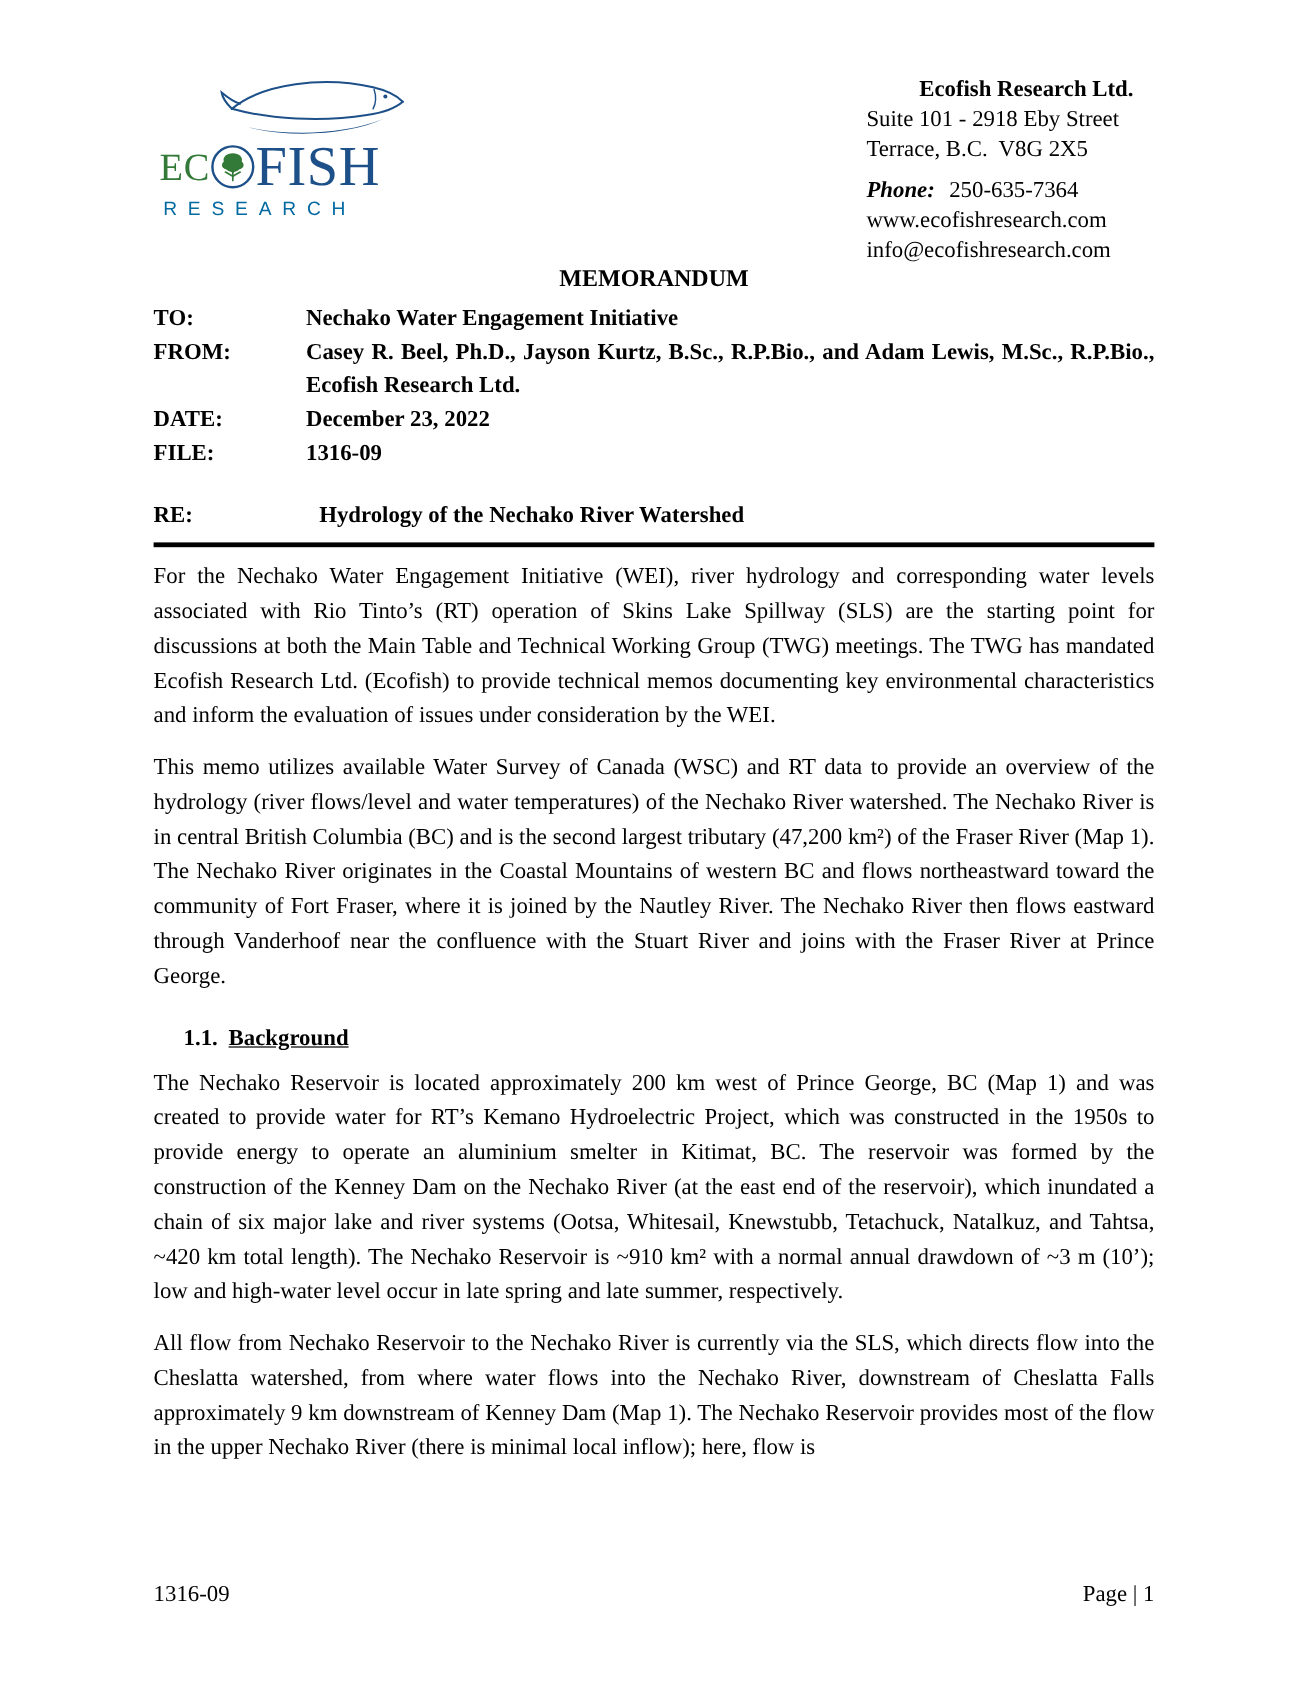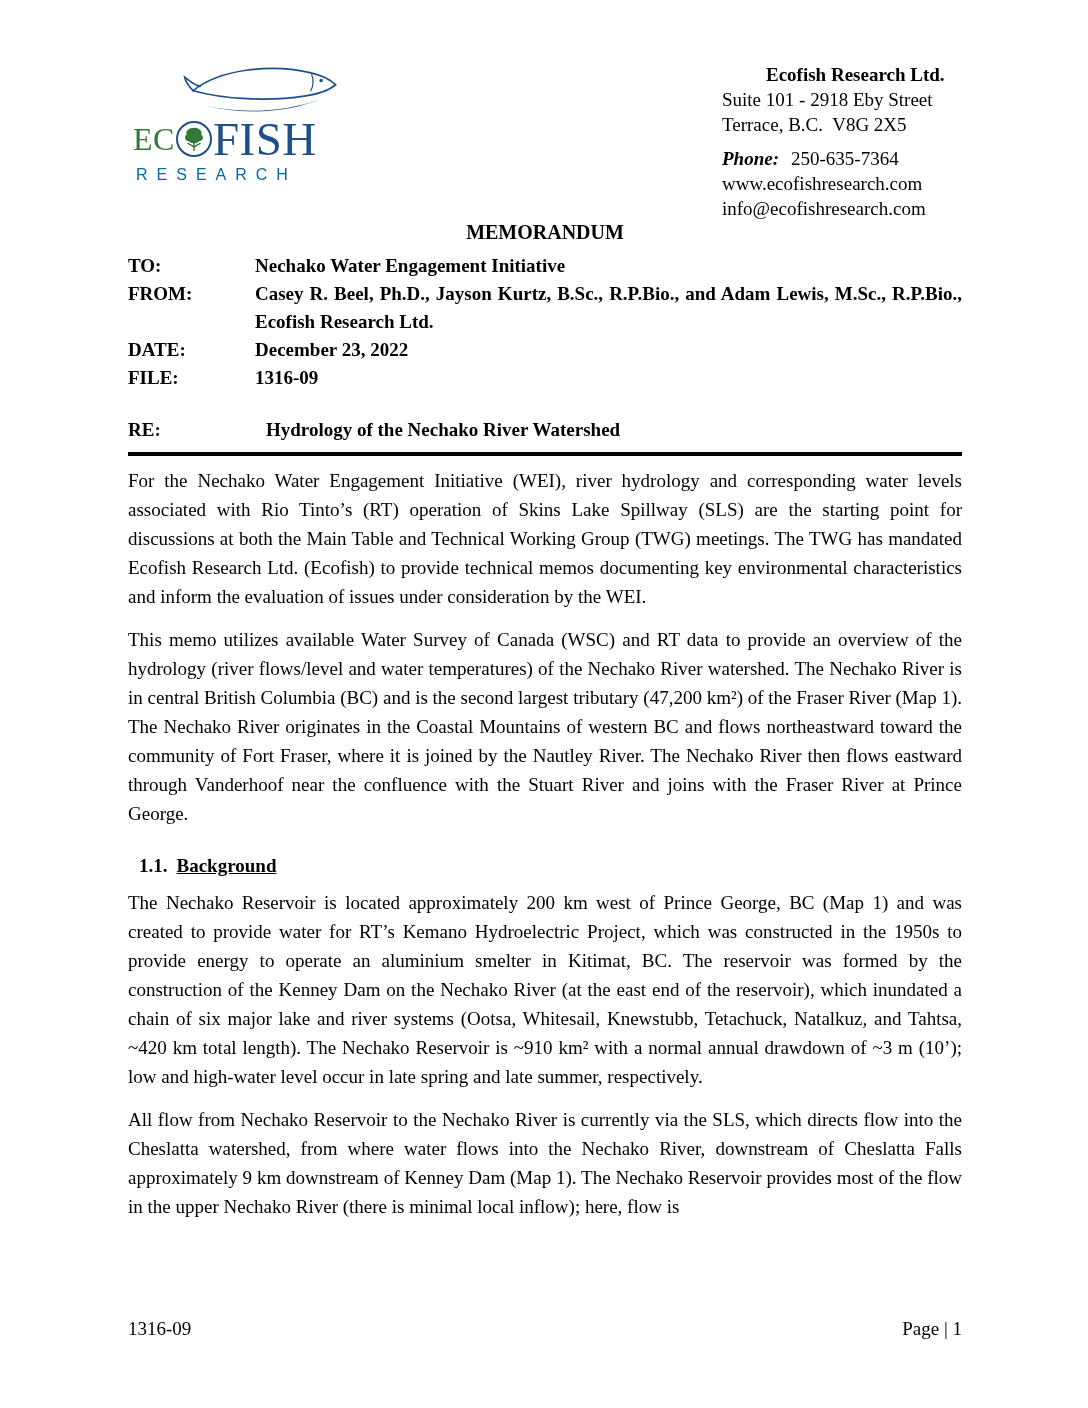--- a/index.html
+++ b/index.html
@@ -29,21 +29,21 @@
   .memo-title { text-align:center; font-weight:bold; font-size:20px; line-height:28px; margin-bottom:6px; }
   .field-row { display:flex; font-weight:bold; line-height:28px; }
   .f-label { width:127px; flex-shrink:0; }
   .f-value { flex:1; text-align:justify; }
   .re-row { margin-top:24px;gap:11px; }
   .rule { margin-top:8px; height:4px; background:#000; }
   .h1 { font-weight:bold; font-size:20px; line-height:30px; margin-top:16px; }
   .h1 .num { margin-right:18px; }
   p.body-p { text-align:justify; line-height:29px; margin-top:10px; }
   p.body-p + p.body-p { margin-top:14px; }
-  .h2 { font-weight:bold; margin-top:24px; margin-left:11px; line-height:28px; }
+  .h2 { font-weight:bold; margin-top:24px; margin-left:25px; line-height:28px; }
   .h2-title { text-decoration:underline; margin-left:9px; }
   .h3 { margin-top:11px; margin-left:62px; line-height:28px; }
   .h3 .num { margin-right:20px; }
   p.after-h3 { margin-top:8px; }
 
   
   .footer { position:absolute; left:128px; top:1318px; width:834px; display:flex;
             justify-content:space-between; font-size:19px; }
 </style>
 </head>

